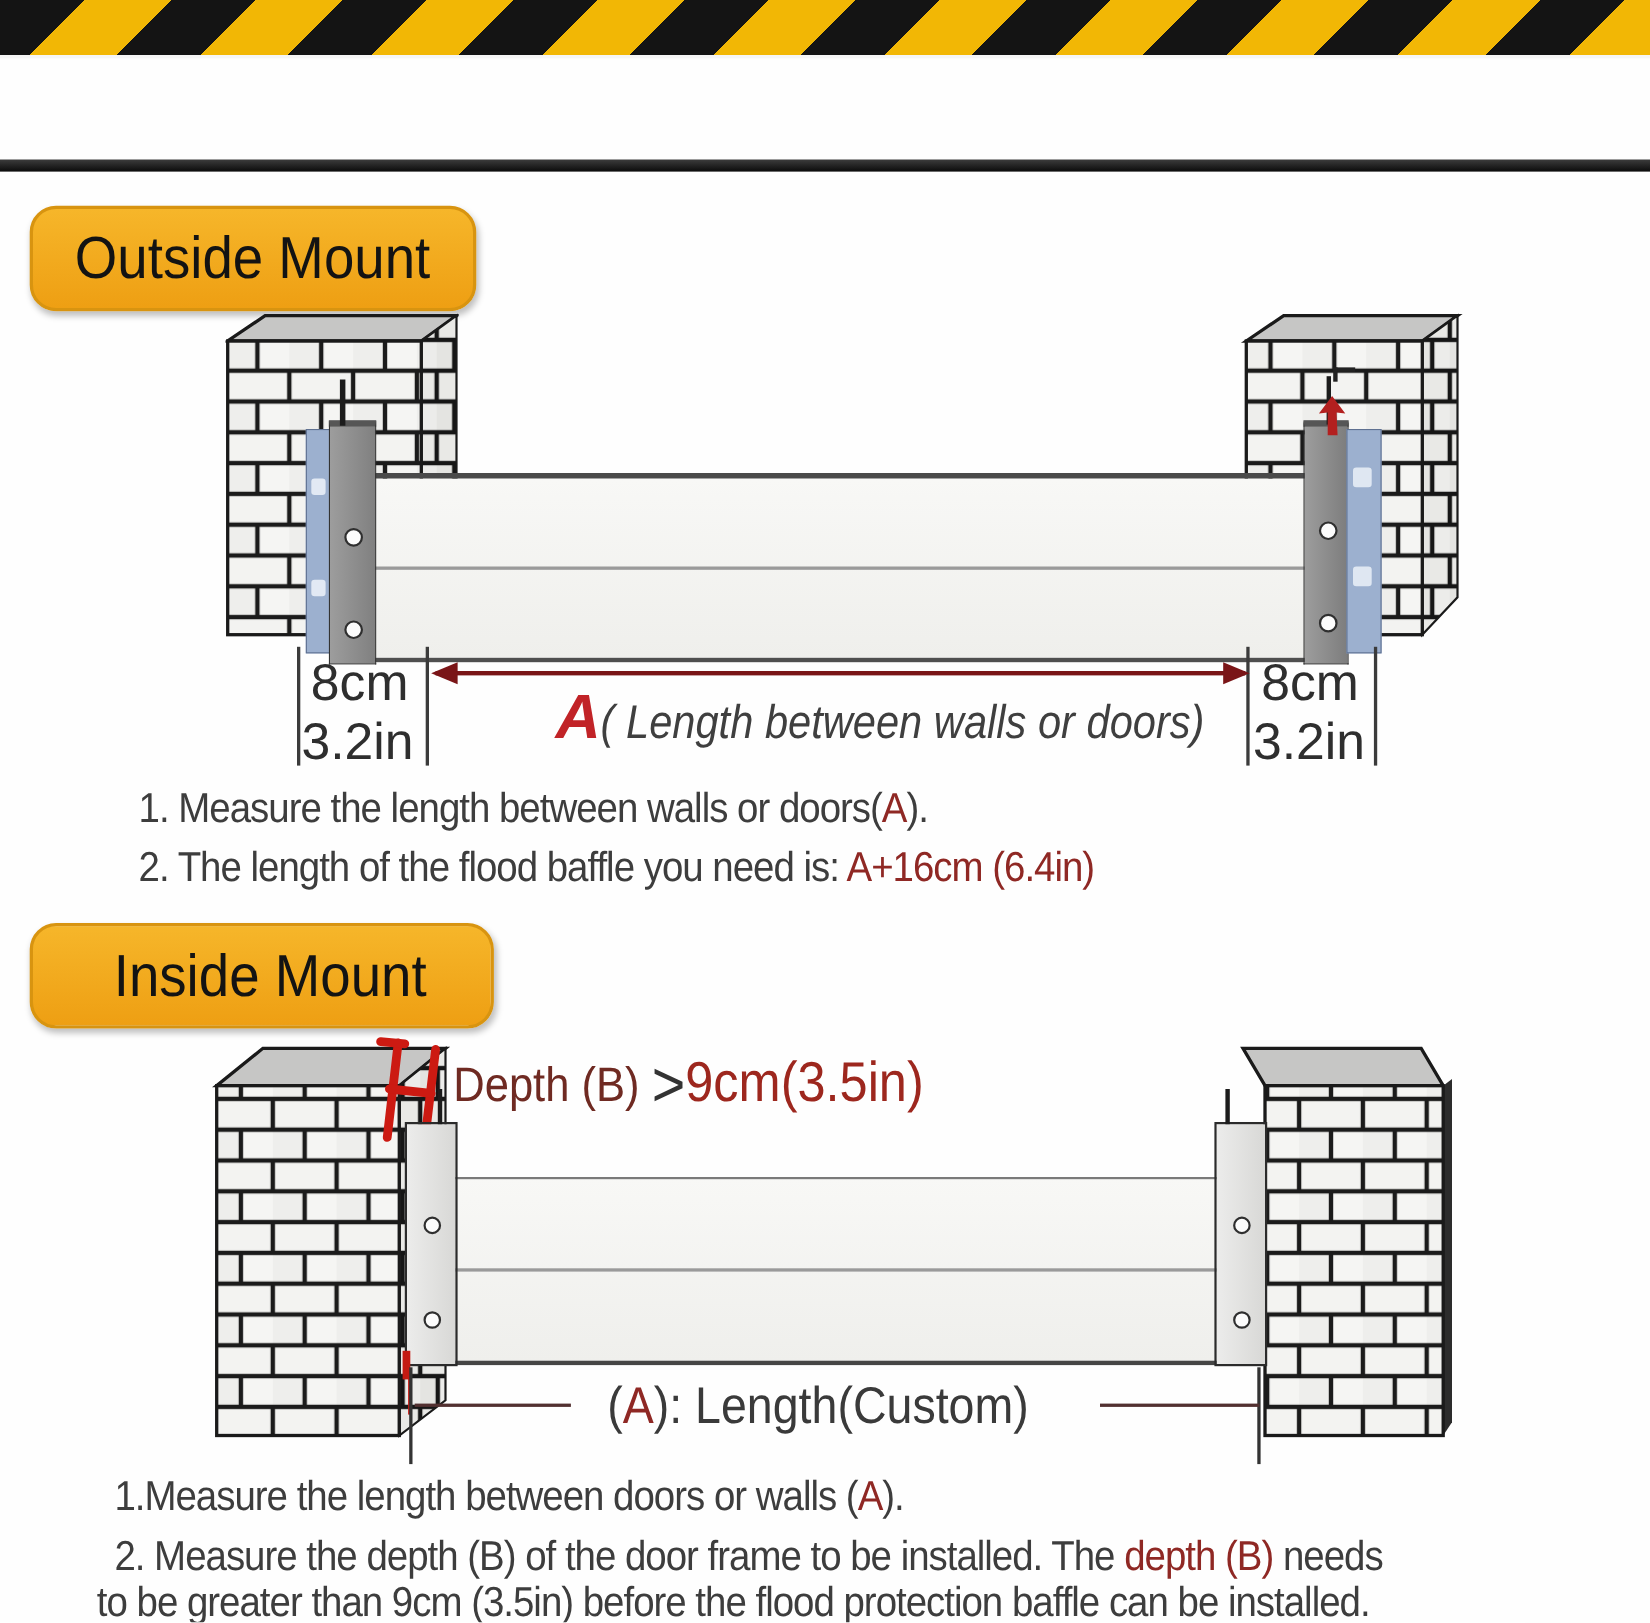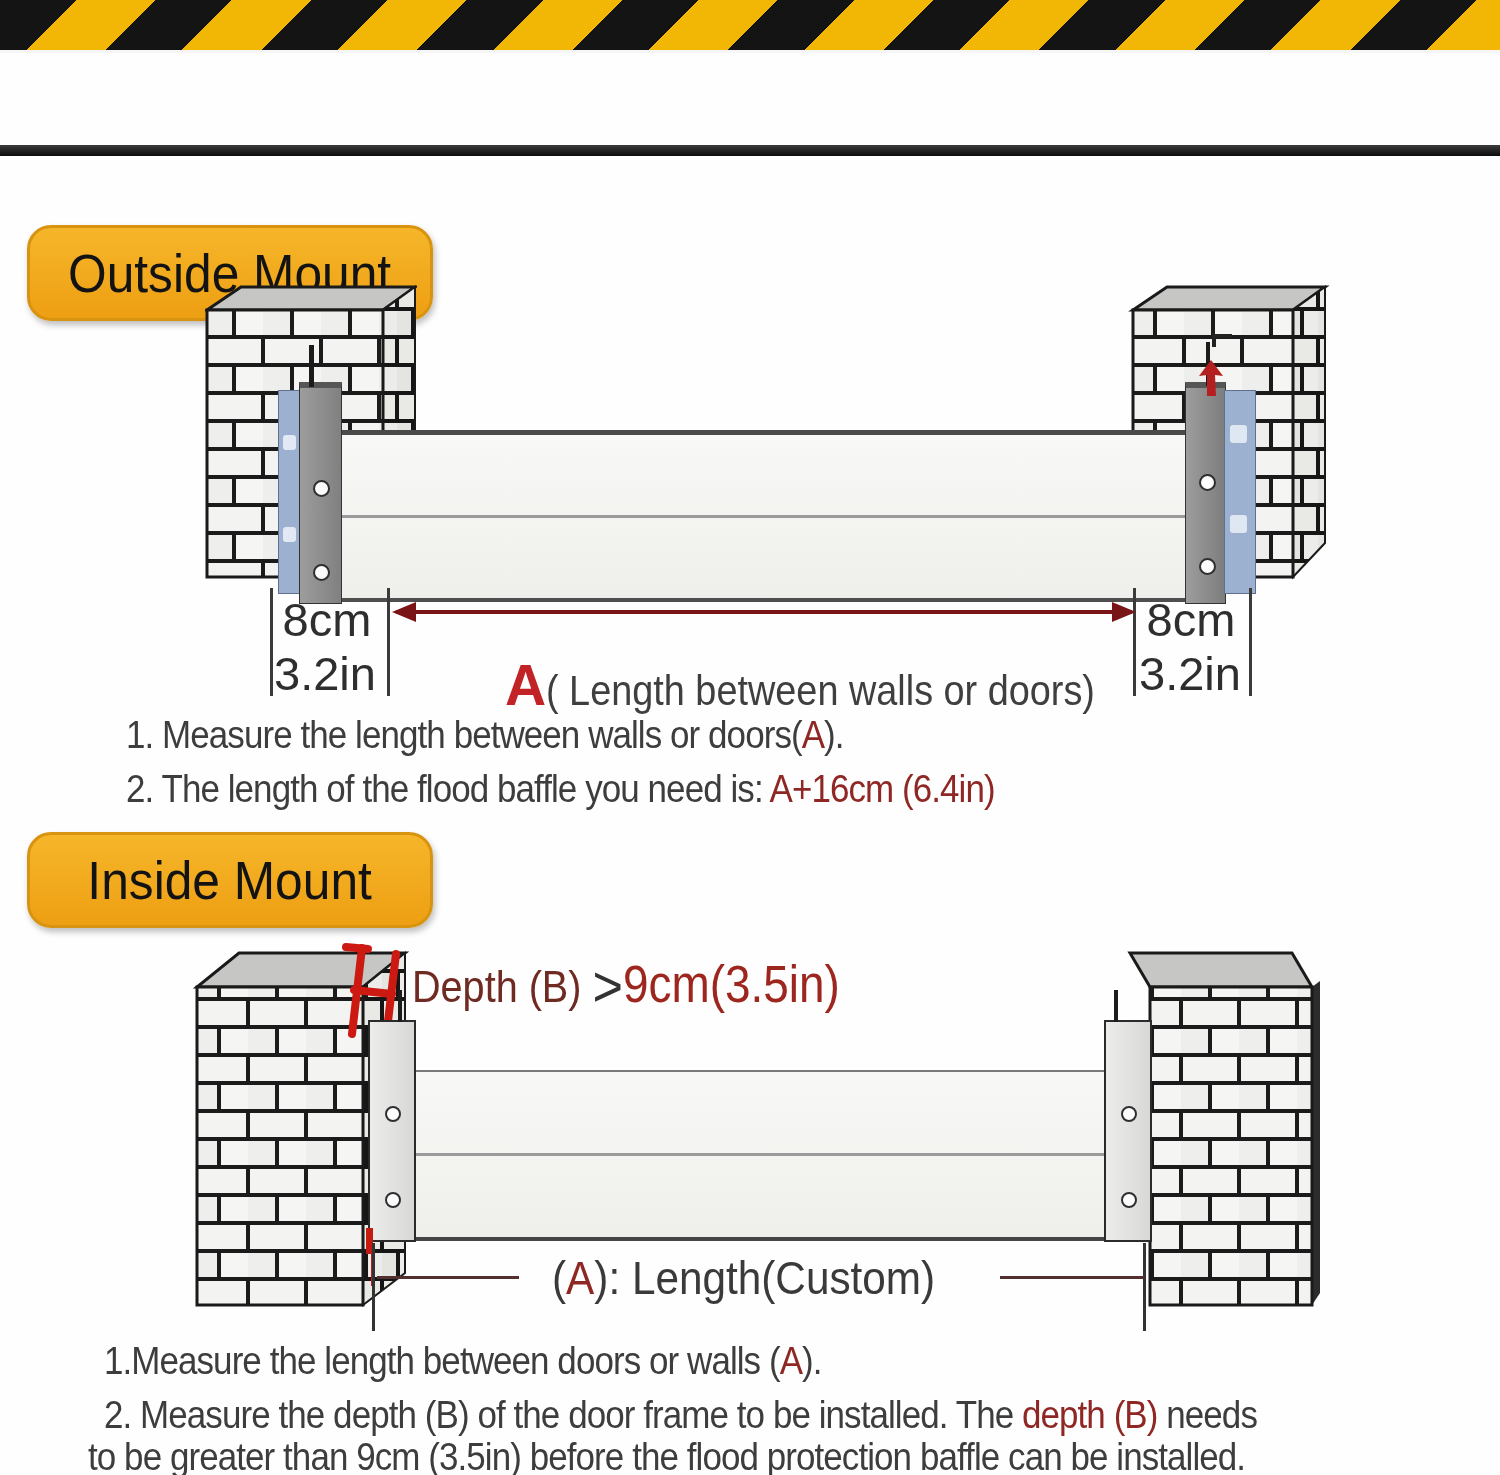--- a/index.html
+++ b/index.html
@@ -15,21 +15,21 @@
           display:flex;align-items:center;justify-content:center;}
   .title{font-size:66px;font-weight:bold;color:#141414;white-space:nowrap;
          transform:scaleX(.95);letter-spacing:-1px;
          text-shadow:3px 3px 2px rgba(120,120,120,.55);}
   .bar{left:0;top:145px;width:1500px;height:11px;background:linear-gradient(#3c3c3c,#0b0b0b);}
 
   
   .badge{width:400px;height:90px;border-radius:24px;
          background:linear-gradient(#f6b62a,#ee9f13);border:3px solid #d89410;
          box-shadow:2px 4px 6px rgba(0,0,0,.25);
-         display:flex;align-items:center;justify-content:center;margin-top:38px;}
+         display:flex;align-items:center;justify-content:center;}
   .badge span{font-size:54px;font-weight:500;color:#131313;transform:scaleX(.92);white-space:nowrap;}
 
   
   .barrier{background:linear-gradient(#f8f8f6,#efefec);}
   .barrier .seam{position:absolute;left:0;right:0;top:50%;height:3px;background:#9a9a9a;margin-top:-2px;}
   .hole{position:absolute;border-radius:50%;background:#fcfcfc;border:2px solid #2f2f2f;}
   .slot{position:absolute;border-radius:3px;}
   .pin{background:#1c1c1c;}
   .tick{background:#3b3b3b;width:3px;}
   .redline{background:#7a1517;}
@@ -126,32 +126,32 @@
   <div class="abs tick" style="left:1249px;top:588px;height:108px;"></div>
   <div class="abs redline" style="left:396px;top:610px;width:736px;height:4px;"></div>
   <div class="abs arrow-head" style="left:392px;top:602px;border-right:24px solid #7a1517;"></div>
   <div class="abs arrow-head" style="left:1112px;top:602px;border-left:24px solid #7a1517;"></div>
 
   <div class="abs dimtxt" style="left:268px;top:592px;width:118px;">8cm</div>
   <div class="abs dimtxt" style="left:264px;top:646px;width:122px;">3.2in</div>
   <div class="abs dimtxt" style="left:1135px;top:592px;width:112px;">8cm</div>
   <div class="abs dimtxt" style="left:1133px;top:646px;width:114px;">3.2in</div>
 
-  <div class="abs" style="left:505px;top:652px;white-space:nowrap;">
+  <div class="abs" style="left:505px;top:619px;white-space:nowrap;font-style:italic;">
     <span class="bigA">A</span><span class="dimlabel" style="display:inline-block;">( Length between walls or doors)</span>
   </div>
 
   <div class="abs step" style="left:126px;top:714px;">
     <span>1. Measure the length between walls or doors(</span><span class="red">A</span><span>).</span>
   </div>
   <div class="abs step" style="left:126px;top:768px;">
     <span>2. The length of the flood baffle you need is: </span><span class="red">A+16cm (6.4in)</span><span></span>
   </div>
 
-  <div class="abs badge" style="left:27px;top:794px;">
+  <div class="abs badge" style="left:27px;top:839px;padding-left:16px;">
     <span>Inside Mount</span>
   </div>
 
   <svg class="abs" style="left:190px;top:943px;" width="226" height="368">
     <polygon points="7,44 173,44 215,10 49,10" fill="#c6c6c5" stroke="#1a1a1a" stroke-width="3"></polygon>
     <polygon points="173,44 215,10 215,330 173,362" fill="url(#brickS)" stroke="#1a1a1a" stroke-width="2"></polygon>
     <rect x="7" y="44" width="166" height="318" fill="url(#brickF)" stroke="#1a1a1a" stroke-width="3"></rect>
   </svg>
 
   <svg class="abs" style="left:1123px;top:943px;" width="200" height="368">

